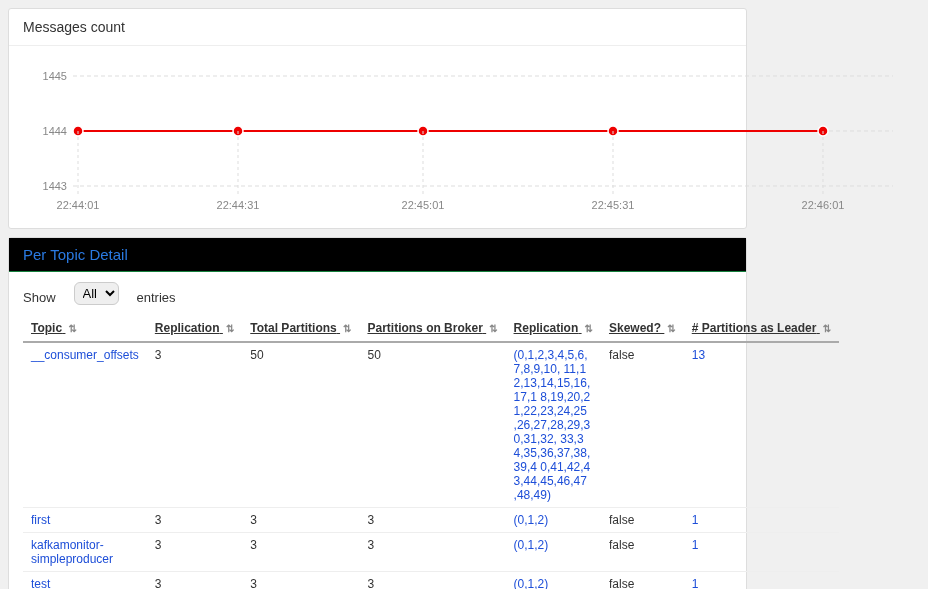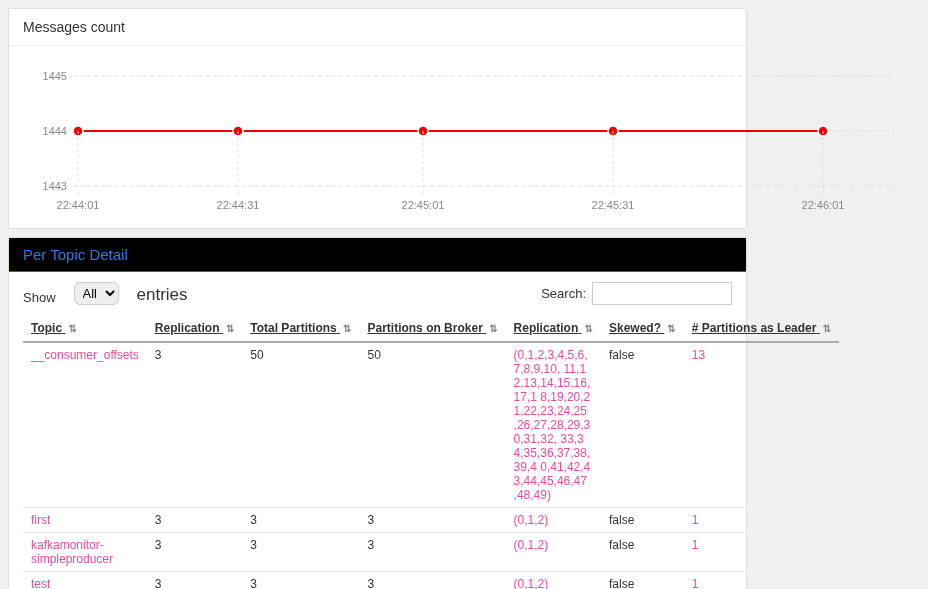--- a/index.html
+++ b/index.html
@@ -14,32 +14,32 @@
     
     .chart-area { padding: 10px 14px 14px; }
 
     
     .table-section { padding: 10px 14px; }
 
     .table-controls { display: flex; align-items: center; justify-content: space-between; margin-bottom: 10px; }
     .table-controls-left { display: flex; align-items: flex-end; gap: 18px; }
     .table-controls-left label { font-size: 13px; }
     .table-controls-left select { font-size: 13px; border: 1px solid #ccc; padding: 2px 4px; border-radius: 6px; }
-    .table-controls-left span { font-size: 17px; }
+    .table-controls-left span { font-size: 13px; }
     .table-controls-right { display: flex; align-items: center; gap: 6px; }
     .table-controls-right label { font-size: 13px; }
     .table-controls-right input { border: 1px solid #ccc; padding: 3px 6px; font-size: 13px; width: 140px; }
 
     table { width: 100%; border-collapse: collapse; font-size: 12px; }
     thead tr { border-bottom: 2px solid #aaa; text-decoration: underline; }
     thead th { padding: 6px 8px; text-align: left; font-size: 12px; color: #333; white-space: nowrap; vertical-align: bottom; cursor: pointer; }
     thead th .sort-icon { display: inline-block; margin-left: 3px; color: #888; font-size: 10px; }
     tbody tr { border-bottom: 1px solid #eee; }
     tbody td { padding: 5px 8px; vertical-align: top; }
-    .link-cell { color: #ec4899; cursor: pointer; text-decoration: none; }
+    .link-cell { color: #1d4ed8; cursor: pointer; text-decoration: none; }
 
     .per-topic-header { background: #000000; padding: 8px 14px; border-bottom: 1px solid #15803d; }
     .per-topic-header h3 { font-size: 15px; font-weight: normal; color: #2a7ae2; }
   </style>
 </head>
 <body>
 
 <div class="container">
 
   <div class="card">
@@ -86,24 +86,20 @@
       <div class="table-controls">
         <div class="table-controls-left">
           <label>Show</label>
           <select>
             <option>All</option>
             <option>10</option>
             <option>25</option>
             <option>50</option>
           </select>
           <span>entries</span>
-        </div>
-        <div class="table-controls-right">
-          <label>Search:</label>
-          <input type="text" style="">
         </div>
       </div>
 
       <table>
         <thead>
           <tr>
             <th>
               <span>Topic</span>
               <span class="sort-icon">⇅</span>
             </th>

